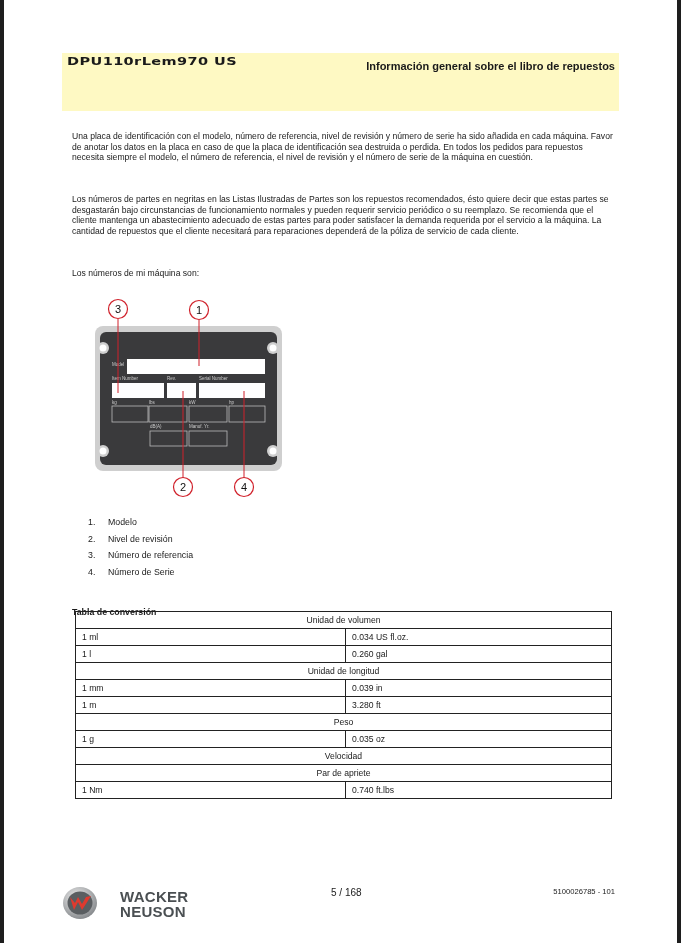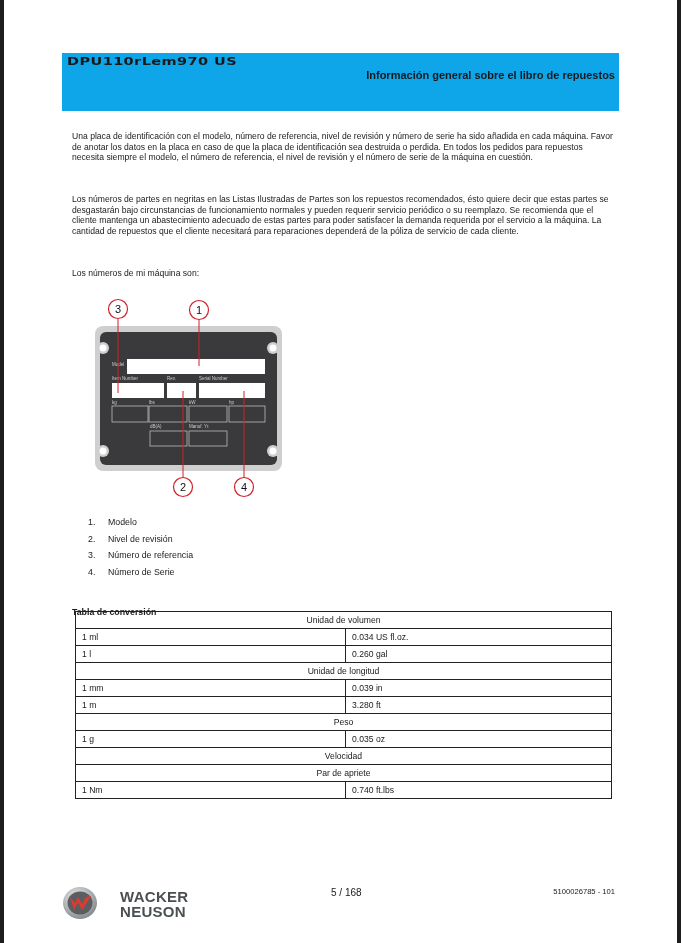--- a/index.html
+++ b/index.html
@@ -1,21 +1,21 @@
 <!DOCTYPE html>
 <html><head>
   <meta charset="utf-8">
   <style>
     * { box-sizing: border-box; margin: 0; padding: 0; }
     html, body { width: 681px; height: 943px; overflow: hidden; background: #1e1e1e; }
     body { position: relative; font-family: "Liberation Sans", sans-serif; color: #111; }
     .page { position: absolute; left: 4px; top: 0; width: 673px; height: 943px; background: #ffffff; }
-    .header-band { position: absolute; left: 58px; top: 53px; width: 557px; height: 58px; background: #0ea5e9; }
+    .header-band { position: absolute; left: 58px; top: 53px; width: 557px; height: 58px; background: #fef9c3; }
     .model-title { position: absolute; left: 5px; top: 2px; font-family: "DejaVu Sans", sans-serif; font-size: 14.5px; font-weight: bold; letter-spacing: 0.4px; color: #1a1a1a; transform: scaleY(0.78); transform-origin: top left; }
-    .section-title { position: absolute; right: 4px; top: 16px; font-size: 11px; font-weight: bold; color: #1a1a1a; }
+    .section-title { position: absolute; right: 4px; top: 7px; font-size: 11px; font-weight: bold; color: #1a1a1a; }
     .para { position: absolute; left: 68px; width: 545px; font-size: 8.6px; line-height: 10.6px; color: #1a1a1a; }
     .plate-fig { position: absolute; left: 86px; top: 296px; width: 200px; height: 208px; }
     .legend-list { position: absolute; left: 84px; top: 517px; font-size: 8.8px; color: #1a1a1a; list-style: none; }
     .legend-list li { height: 16.5px; display: flex; }
     .legend-list .num { width: 20px; }
     .tabla-title { position: absolute; left: 68px; top: 585px; font-size: 8.8px; font-weight: bold; color: #1a1a1a; margin-top: 22px; }
     table.conv { position: absolute; left: 71px; top: 611px; width: 537px; border-collapse: collapse; font-size: 8.6px; color: #1a1a1a; }
     table.conv td { border: 1px solid #222; height: 17px; padding: 0 6px; vertical-align: middle; }
     table.conv td.group { text-align: center; }
     table.conv td.left { width: 270px; }

